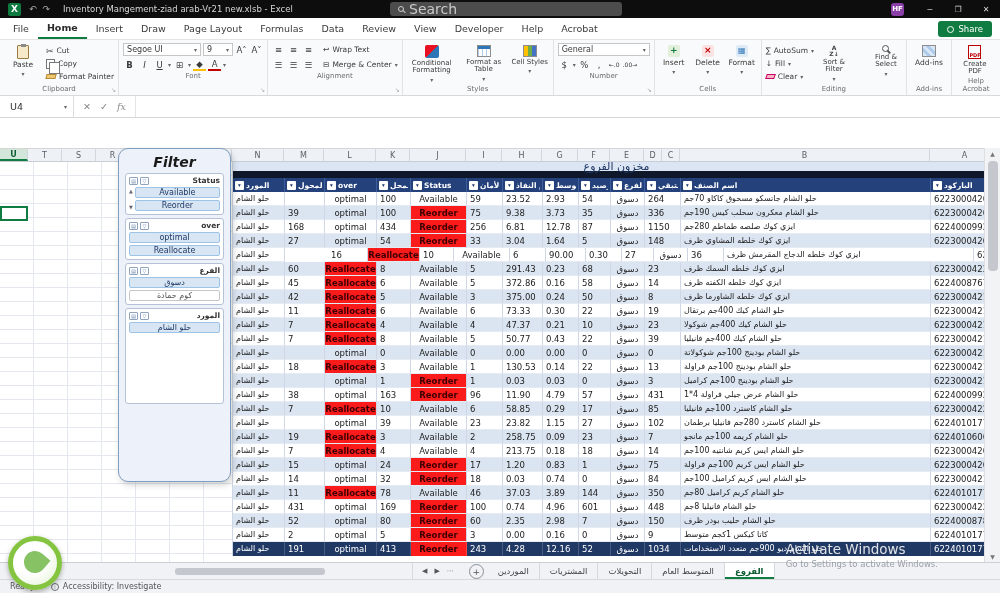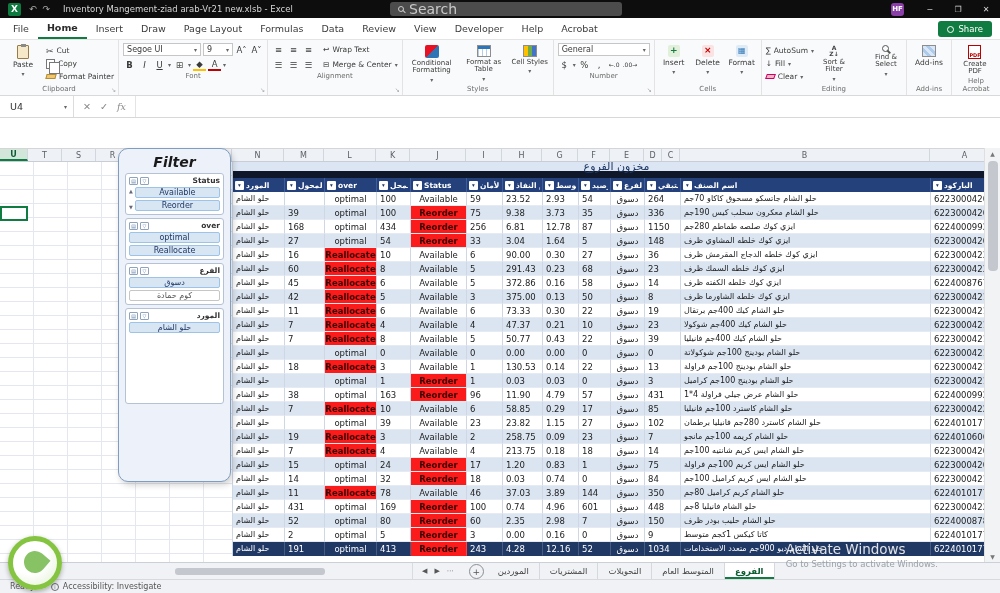--- a/index.html
+++ b/index.html
@@ -531,21 +531,21 @@
           <div class="t-cell num" style="width: 40px;">3.04</div>
           <div class="t-cell num" style="width: 36px;">1.64</div>
           <div class="t-cell num" style="width: 32px;">5</div>
           <div class="t-cell ctr" style="width: 34px;">دسوق</div>
           <div class="t-cell num" style="width: 36px;">148</div>
           <div class="t-cell ar" style="width: 250px;">ايزي كوك خلطه المشاوي ظرف</div>
           <div class="t-cell num" style="width: 70px;">6223000420345</div>
         </div>
         <div class="t-row">
           <div class="t-cell ar" style="width: 52px;">حلو الشام</div>
-          <div class="t-cell num" style="width: 40px;">16</div>
+          <div class="t-cell num" style="width: 40px; margin-left: 43px;">16</div>
           <div class="t-cell ctr red" style="width: 52px;">Reallocate</div>
           <div class="t-cell num" style="width: 34px;">10</div>
           <div class="t-cell ctr" style="width: 56px;">Available</div>
           <div class="t-cell num" style="width: 36px;">6</div>
           <div class="t-cell num" style="width: 40px;">90.00</div>
           <div class="t-cell num" style="width: 36px;">0.30</div>
           <div class="t-cell num" style="width: 32px;">27</div>
           <div class="t-cell ctr" style="width: 34px;">دسوق</div>
           <div class="t-cell num" style="width: 36px;">36</div>
           <div class="t-cell ar" style="width: 250px;">ايزي كوك خلطه الدجاج المقرمش ظرف</div>
@@ -582,21 +582,21 @@
           <div class="t-cell num" style="width: 70px;">6224008767688</div>
         </div>
         <div class="t-row band">
           <div class="t-cell ar" style="width: 52px;">حلو الشام</div>
           <div class="t-cell num" style="width: 40px;">42</div>
           <div class="t-cell ctr red" style="width: 52px;">Reallocate</div>
           <div class="t-cell num" style="width: 34px;">5</div>
           <div class="t-cell ctr" style="width: 56px;">Available</div>
           <div class="t-cell num" style="width: 36px;">3</div>
           <div class="t-cell num" style="width: 40px;">375.00</div>
-          <div class="t-cell num" style="width: 36px;">0.13</div>
+          <div class="t-cell num" style="width: 36px;">0.24</div>
           <div class="t-cell num" style="width: 32px;">50</div>
           <div class="t-cell ctr" style="width: 34px;">دسوق</div>
           <div class="t-cell num" style="width: 36px;">8</div>
           <div class="t-cell ar" style="width: 250px;">ايزي كوك خلطه الشاورما ظرف</div>
           <div class="t-cell num" style="width: 70px;">6223000421376</div>
         </div>
         <div class="t-row">
           <div class="t-cell ar" style="width: 52px;">حلو الشام</div>
           <div class="t-cell num" style="width: 40px;">11</div>
           <div class="t-cell ctr red" style="width: 52px;">Reallocate</div>

